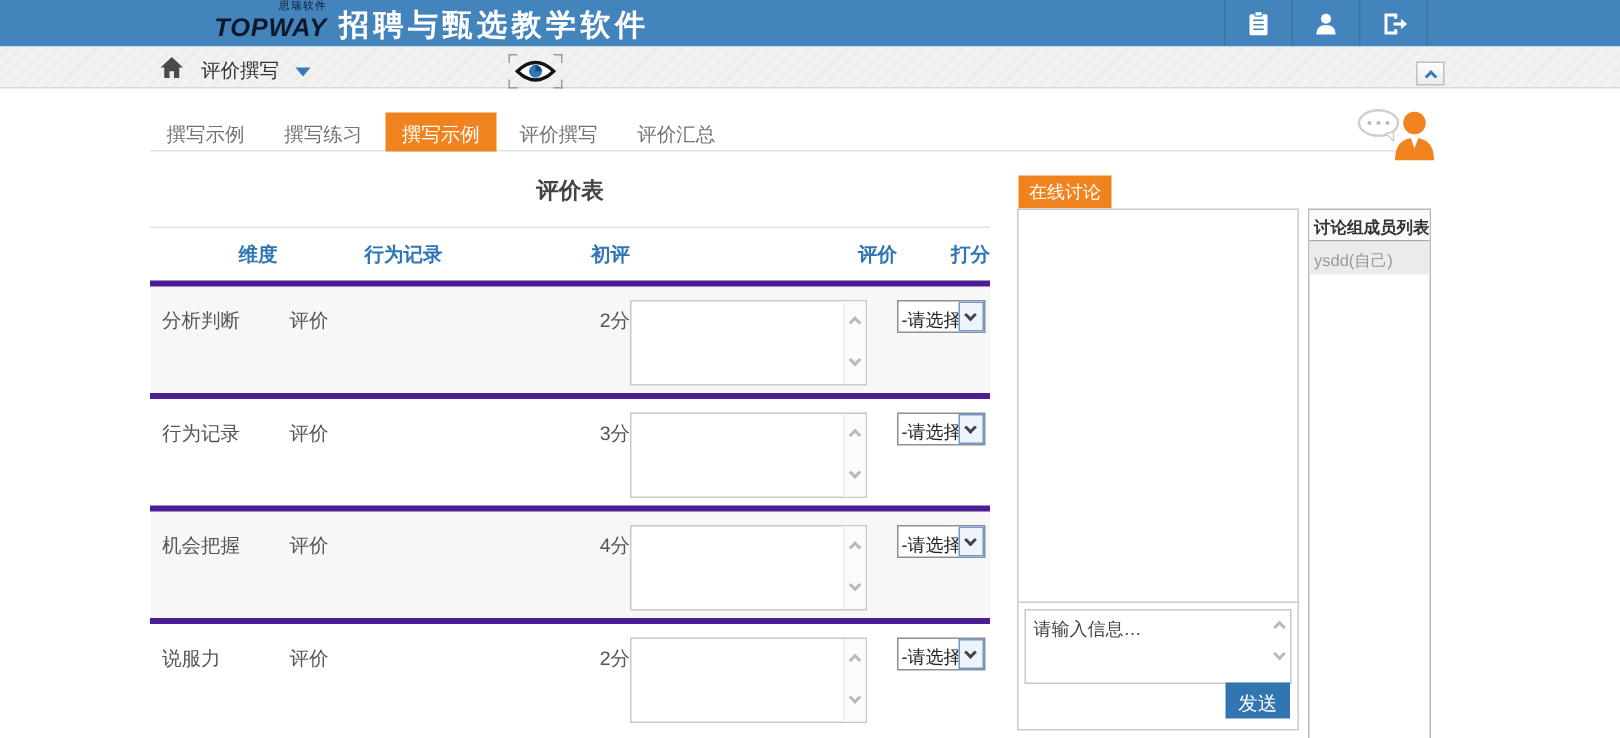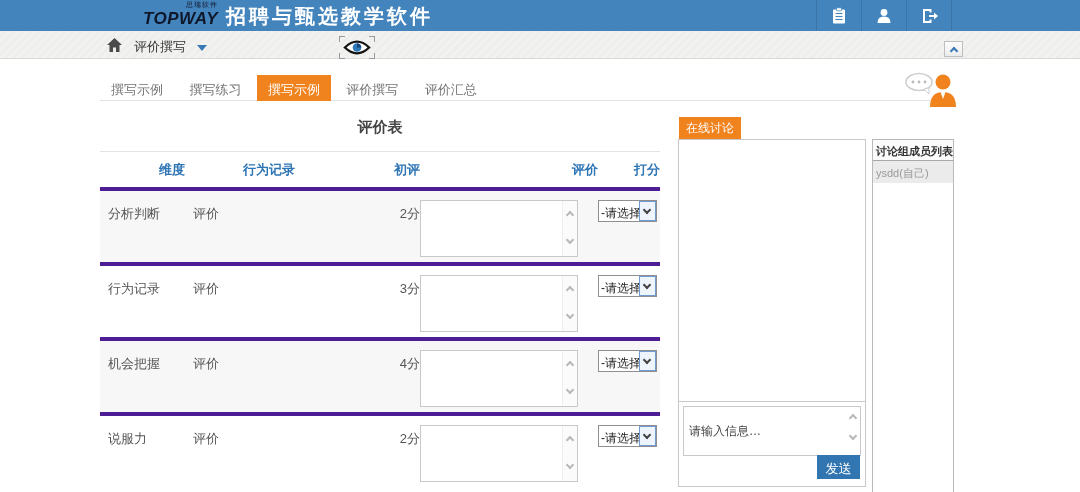--- a/index.html
+++ b/index.html
@@ -68,21 +68,21 @@
   .fake-sel .sel-txt { flex:1; font-size:12px; color:#222; padding:4px 0 0 2px; white-space:nowrap; overflow:hidden; }
   .fake-sel .sel-arrow { width:17px; border:1px solid #6f9bd1; background:#eef4fb; position:relative; }
   .fake-sel .sel-arrow i { position:absolute; left:4px; top:5px; }
 
   
   .disc-tab { position:absolute; left:679px; top:117px; width:62px; height:22px; background:#f0831e;
               color:#fff; font-size:12px; text-align:center; padding-top:3px; cursor:pointer; }
   .disc-panel { position:absolute; left:678px; top:139px; width:188px; height:348px; border:1px solid #c9c9c9; background:#fff; }
   .disc-divider { position:absolute; left:0; right:0; top:261px; border-top:1px solid #c9c9c9; }
   .disc-input { position:absolute; left:4px; top:266px; width:178px; height:50px; border:1px solid #c8c8c8; background:#fff; cursor:text; }
-  .disc-input .ph { font-size:12px; color:#444; padding:4px 18px 0 5px;margin-top:12px; }
+  .disc-input .ph { font-size:12px; color:#444; padding:4px 18px 0 5px; }
   .in-scroll { position:absolute; right:0; top:0; bottom:0; width:15px; }
   .in-scroll .chev.up { position:absolute; right:4px; top:8px; }
   .in-scroll .chev.down { position:absolute; right:4px; top:26px; }
   .send-btn { position:absolute; right:5px; bottom:7px; width:43px; height:24px; background:#3276b1; color:#fff;
               font-size:13px; text-align:center; padding-top:5px; cursor:pointer; }
 
   .member-panel { position:absolute; left:872px; top:139px; width:82px; height:448px; border:1px solid #b9b9b9; background:#fff; }
   .member-hdr { height:21px; font-size:11px; font-weight:bold; color:#333; padding:4px 0 0 3px;
                 background:#fbfbfb; border-bottom:1px solid #a8a8a8; white-space:nowrap; }
   .member-row { height:22px; font-size:11px; color:#999; padding:5px 0 0 3px; background:#ebebeb; }

